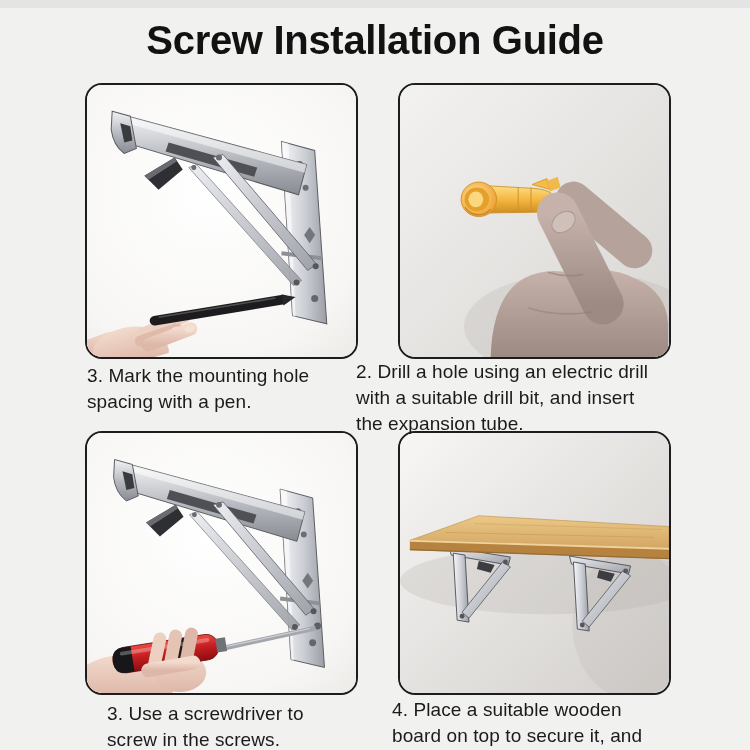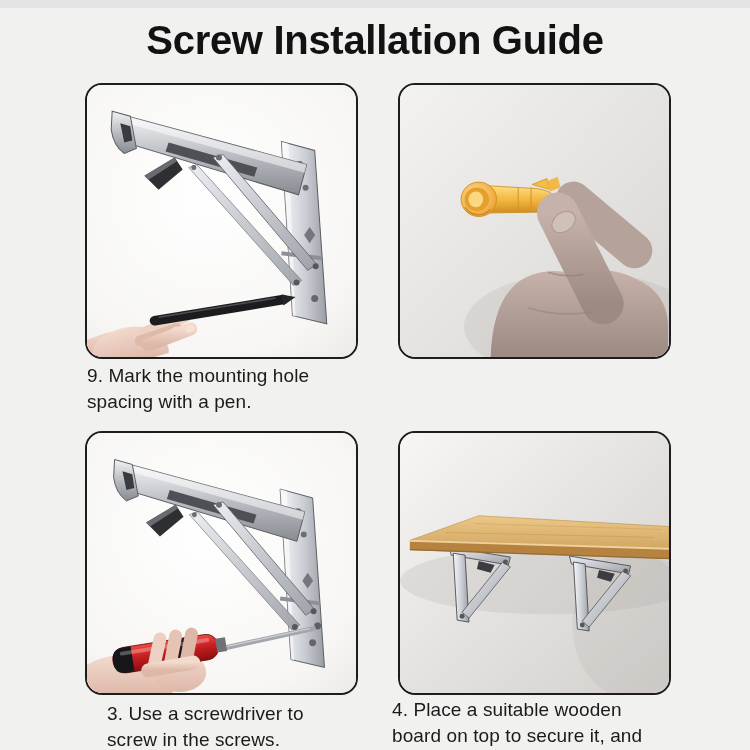--- a/index.html
+++ b/index.html
@@ -257,21 +257,24 @@
         <polygon points="10,109 80,84 273,95 273,117" fill="url(#gradWood)" stroke="#b98e4e" stroke-width="0.6"></polygon>
         <line x1="46" y1="101" x2="258" y2="106" stroke="#c79a55" stroke-width="1" opacity="0.6"></line>
         <line x1="76" y1="92" x2="266" y2="98" stroke="#c79a55" stroke-width="1" opacity="0.45"></line>
         <polygon points="10,109 273,117 273,128 10,119" fill="#b5823f"></polygon>
         <line x1="10" y1="109.5" x2="273" y2="117.5" stroke="#f0d19b" stroke-width="2"></line>
         <line x1="10" y1="118.5" x2="273" y2="127.5" stroke="#8e6430" stroke-width="1.2" opacity="0.8"></line>
       </g>
     </svg>
   </div>
 
-  <p class="caption" id="cap1">9. Mark the mounting hole
+  <p class="caption" id="cap1">3. Mark the mounting hole
 spacing with a pen.</p>
+  <p class="caption" id="cap2">2. Drill a hole using an electric drill
+with a suitable drill bit, and insert
+the expansion tube.</p>
   <p class="caption" id="cap3">3. Use a screwdriver to
 screw in the screws.</p>
   <p class="caption" id="cap4">4. Place a suitable wooden
 board on top to secure it, and
 the installation is complete.</p>
 
 </div>
 
 </body></html>

